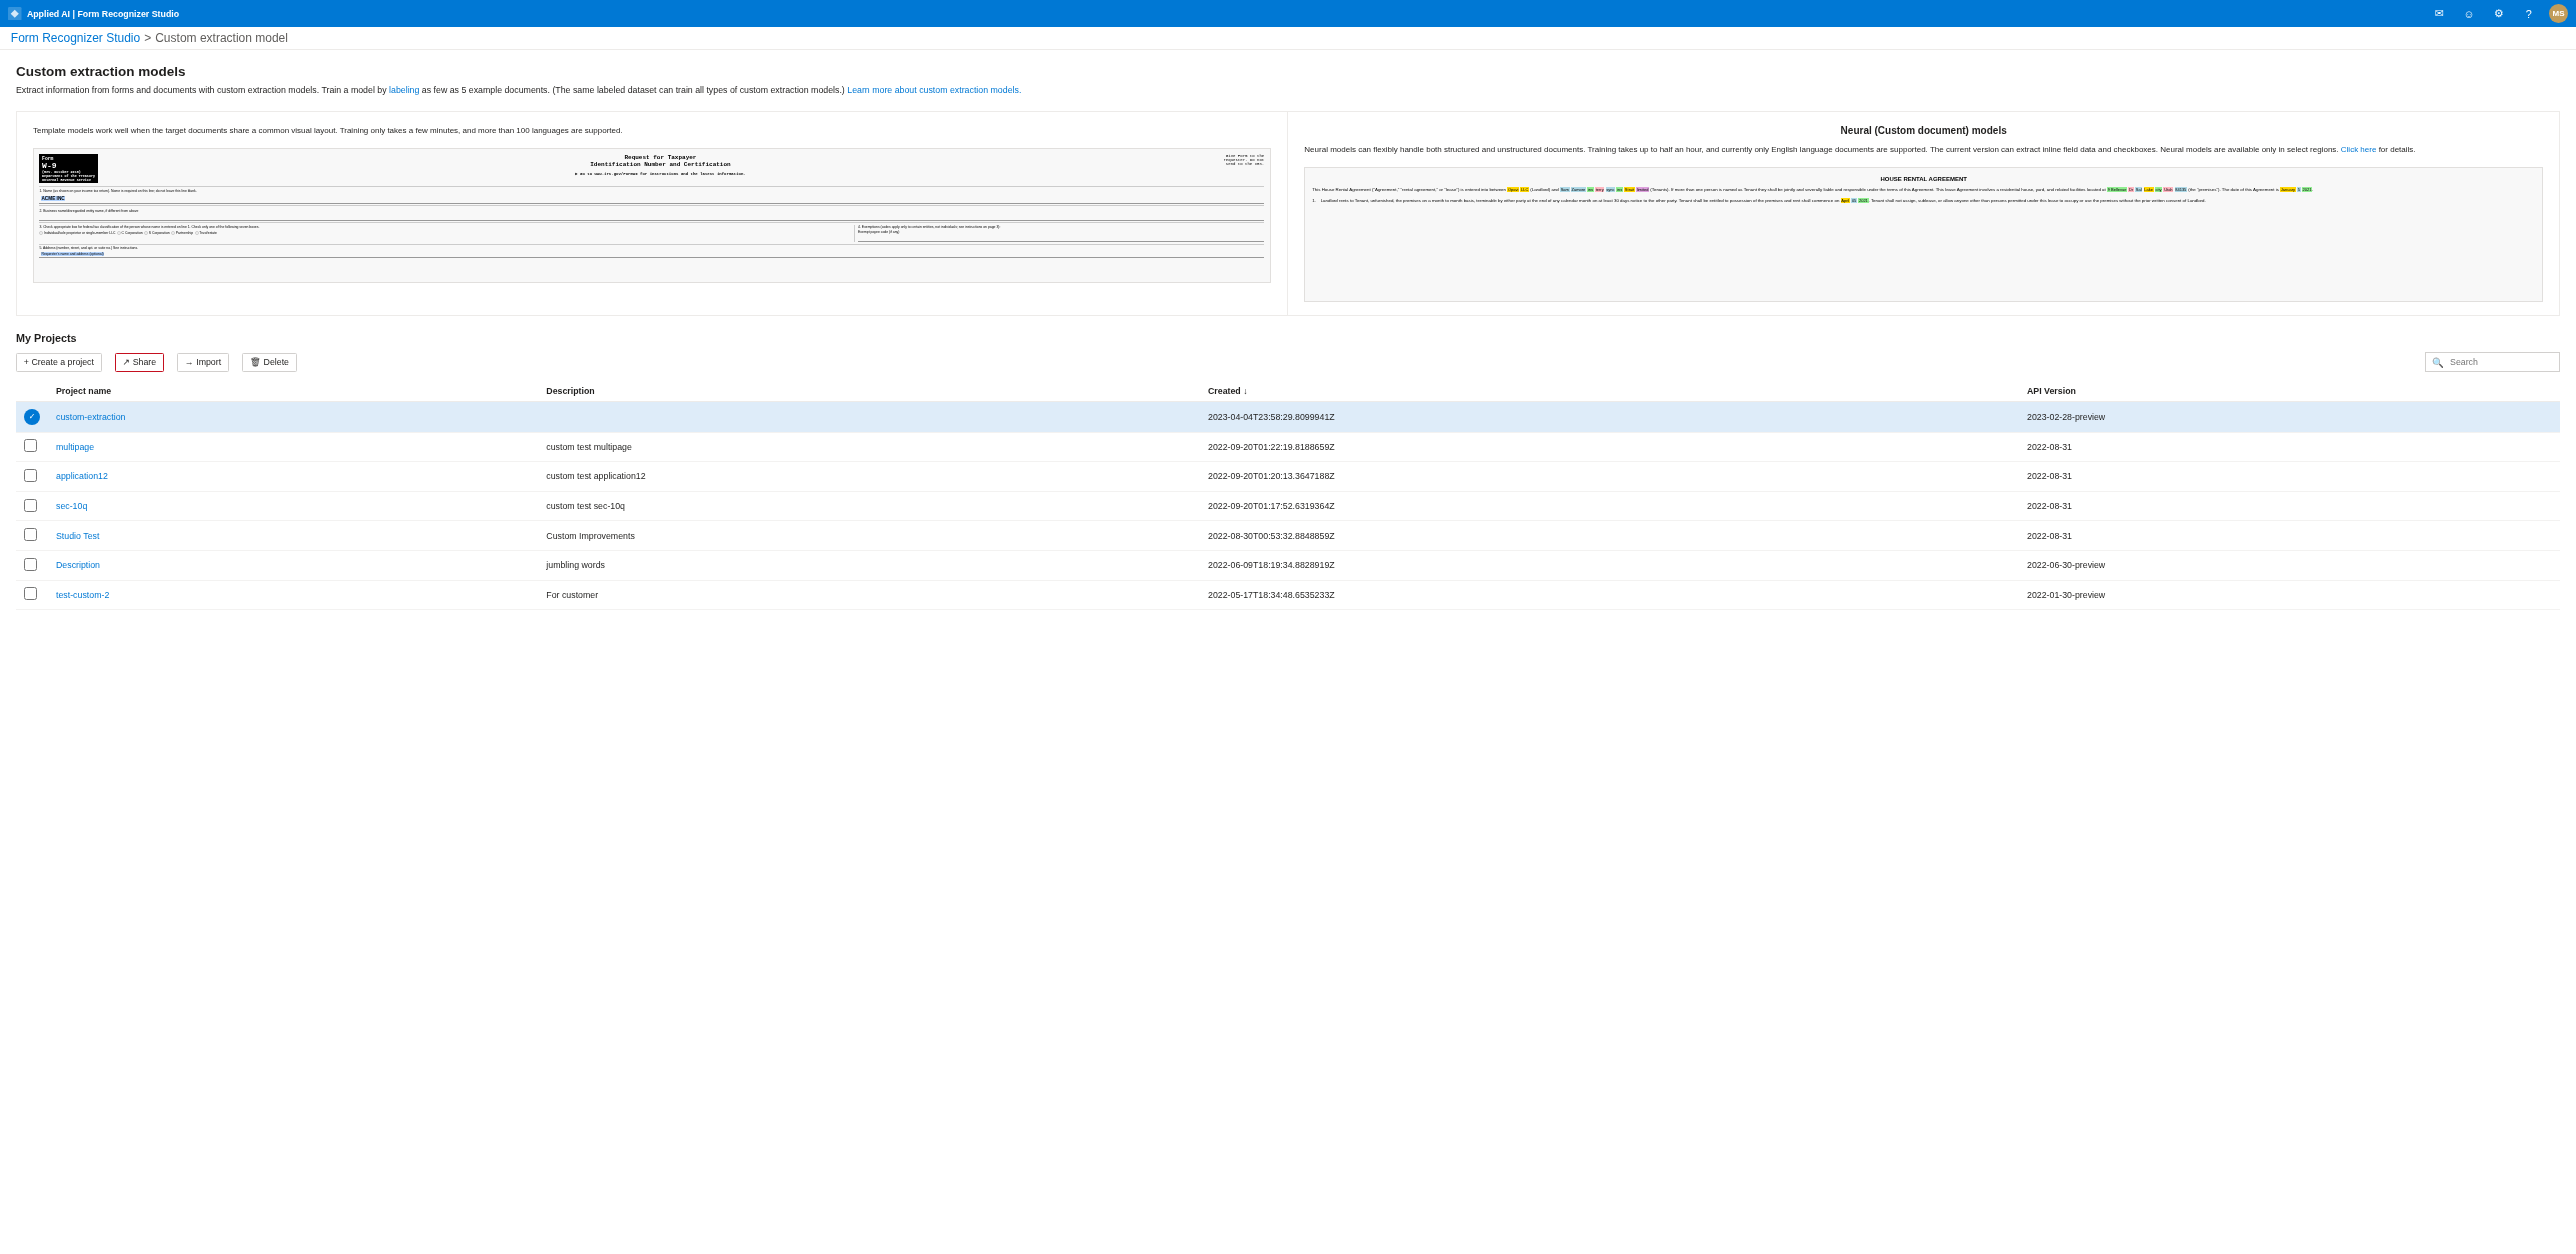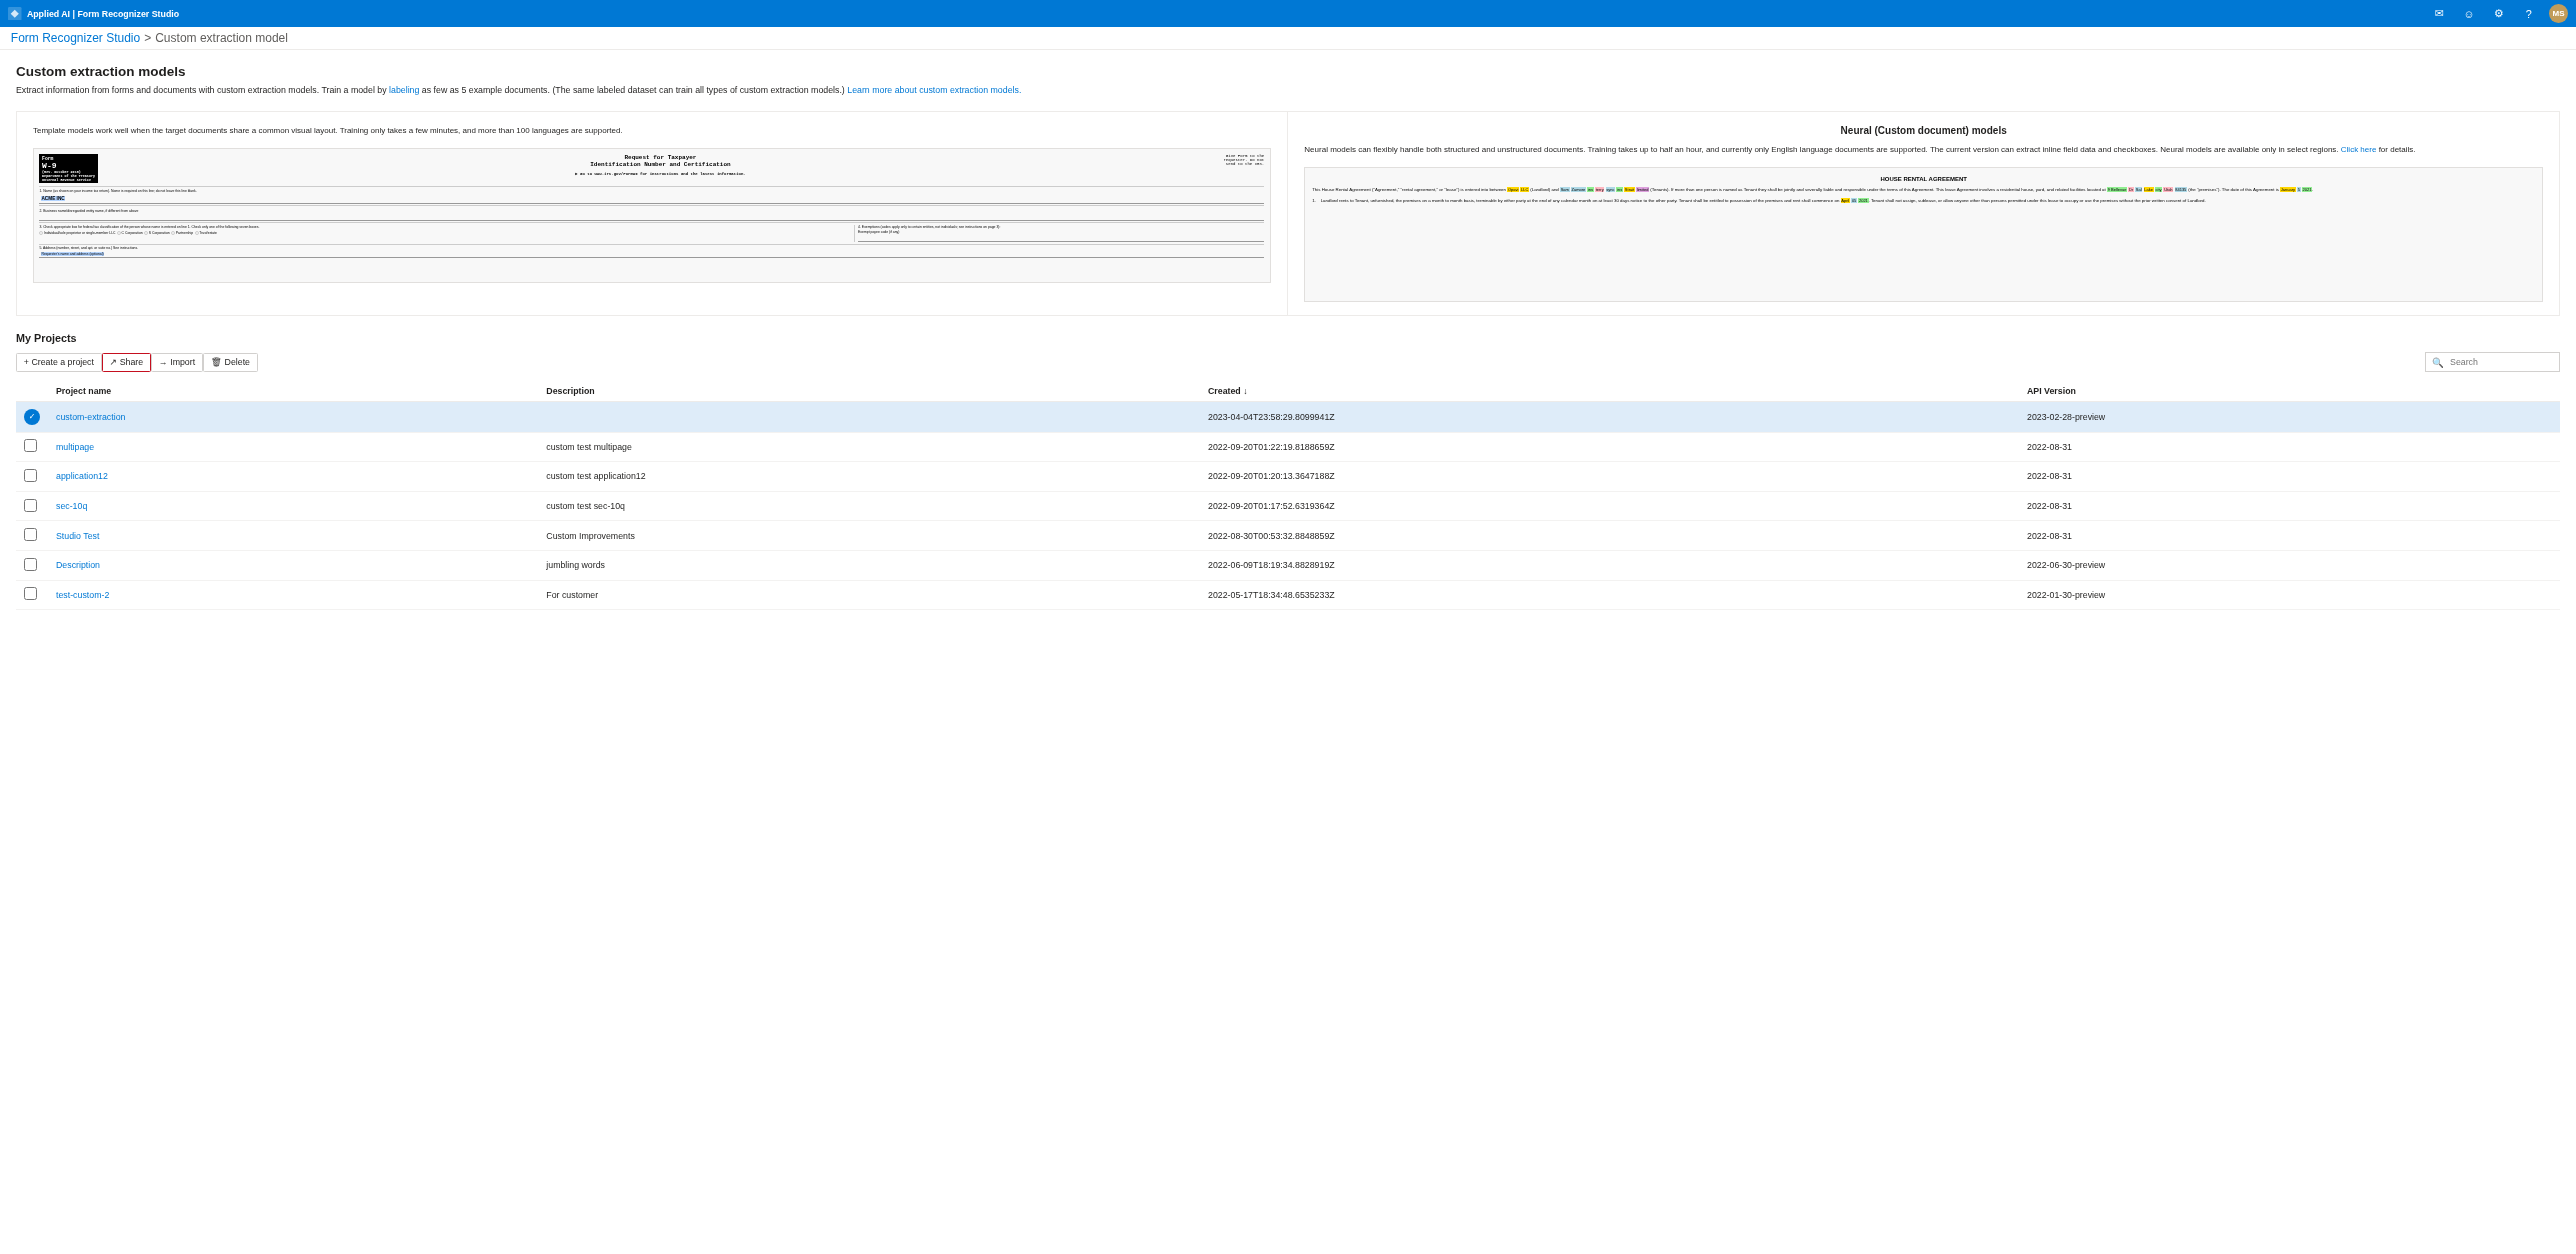--- a/index.html
+++ b/index.html
@@ -207,21 +207,21 @@
     
     .toolbar {
       display: flex;
       align-items: center;
       justify-content: space-between;
       margin-bottom: 8px;
     }
     .toolbar-left {
       display: flex;
       align-items: flex-end;
-      gap: 0;
+      gap: 13px;
     }
     .toolbar-btn {
       display: flex;
       align-items: center;
       gap: 2.7px;
       padding: 3.4px 6.8px;
       border: 0.7px solid #d2d0ce;
       background: #fff;
       color: #201f1e;
       font-size: 8.8px;

